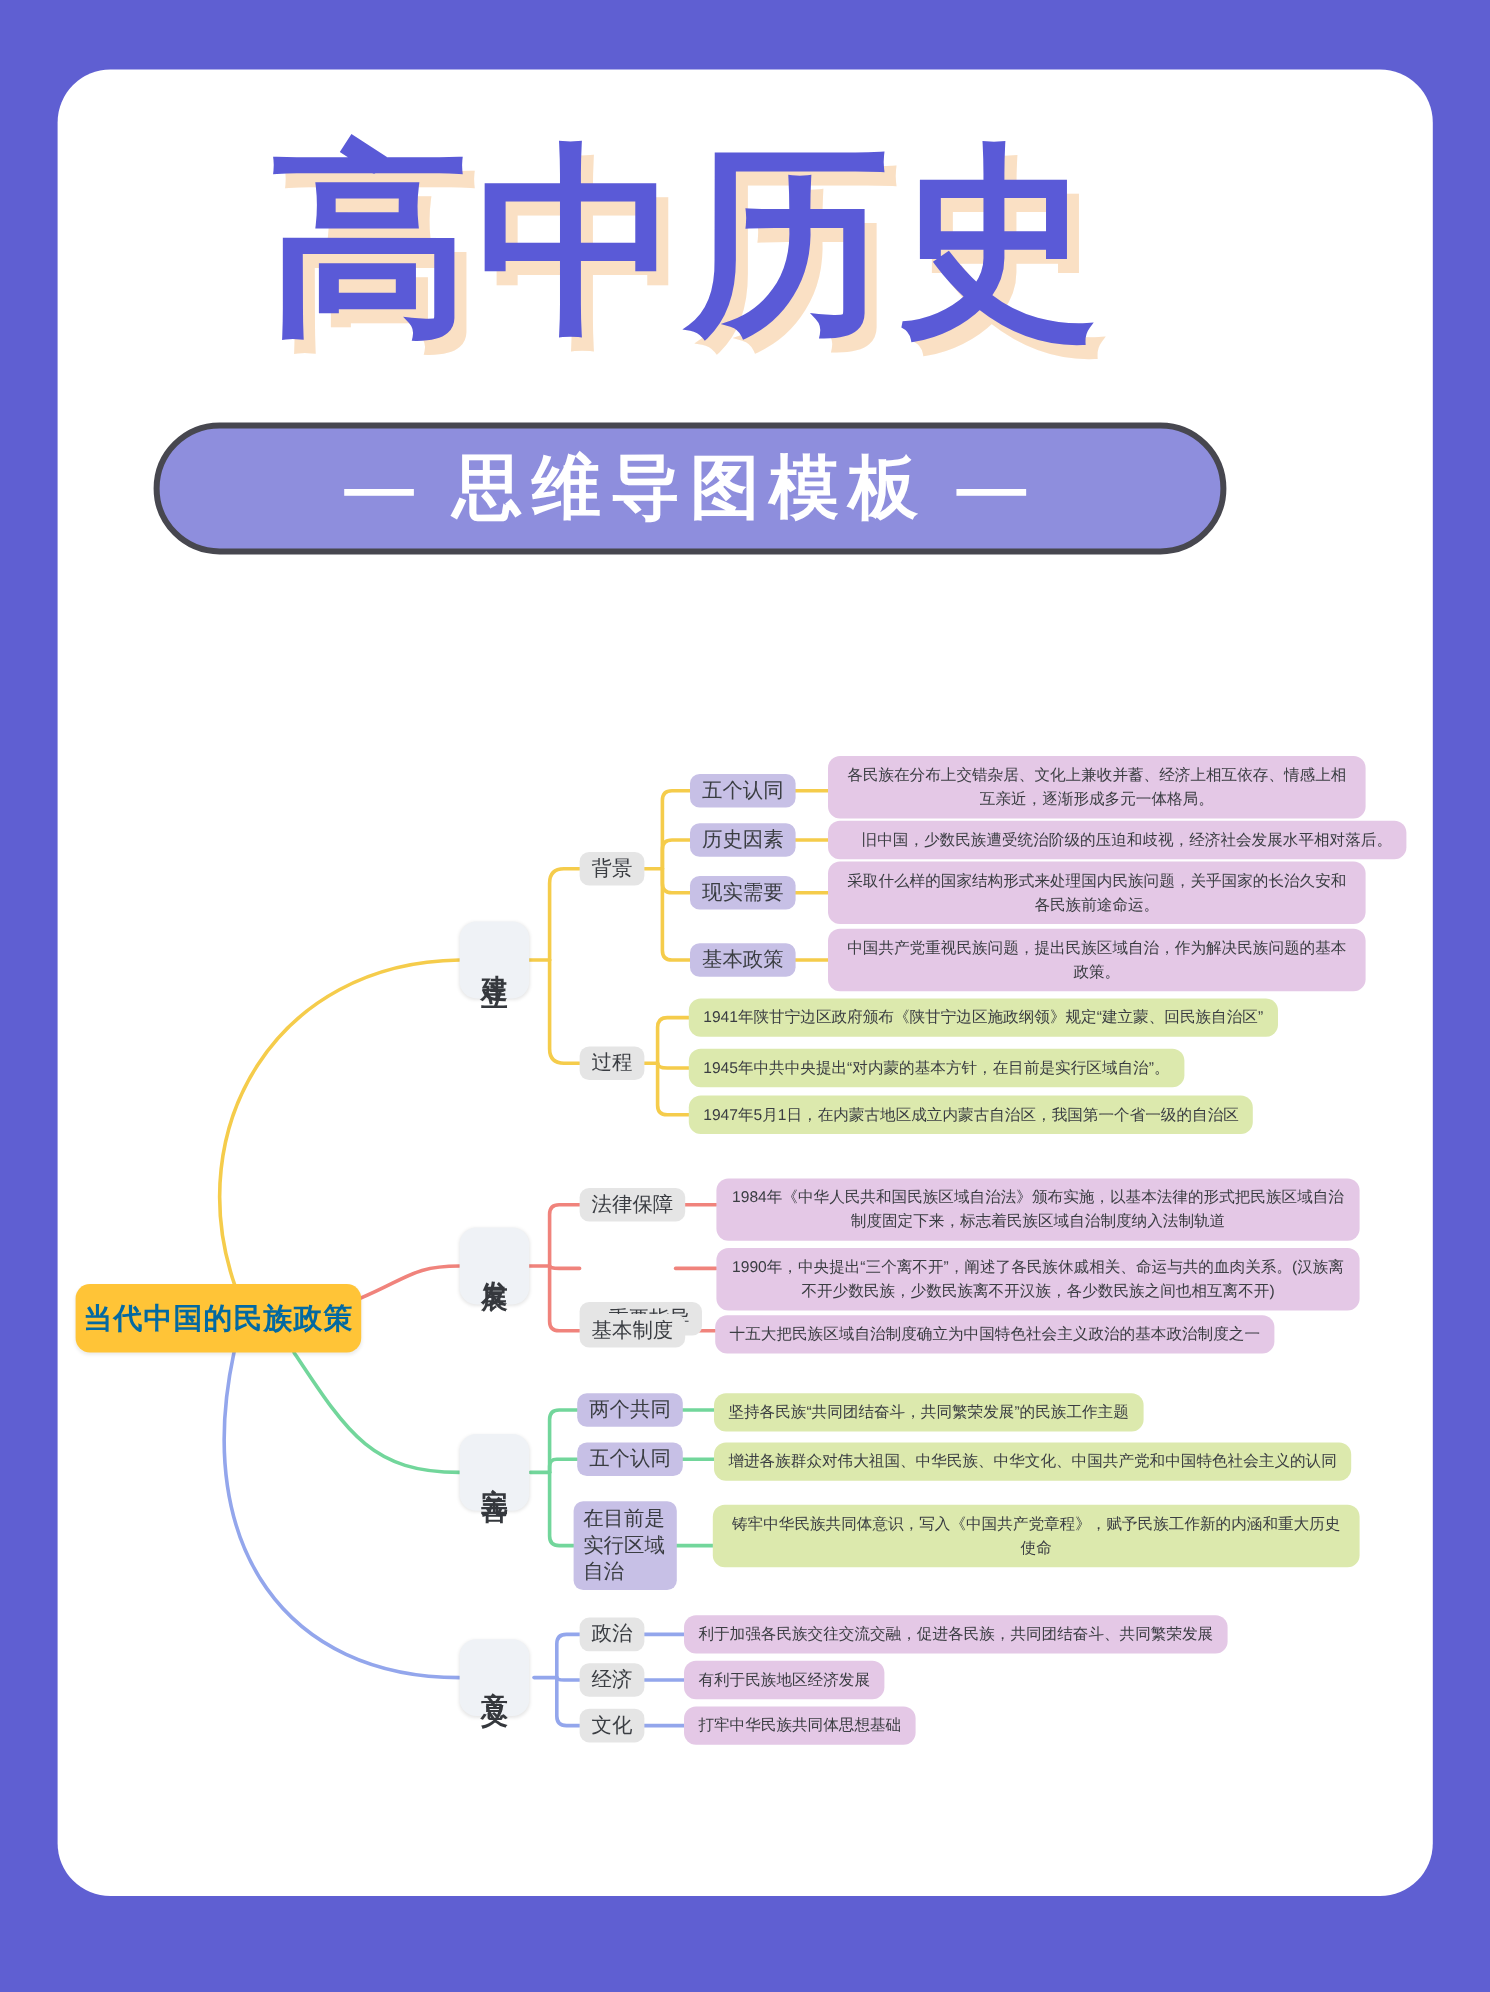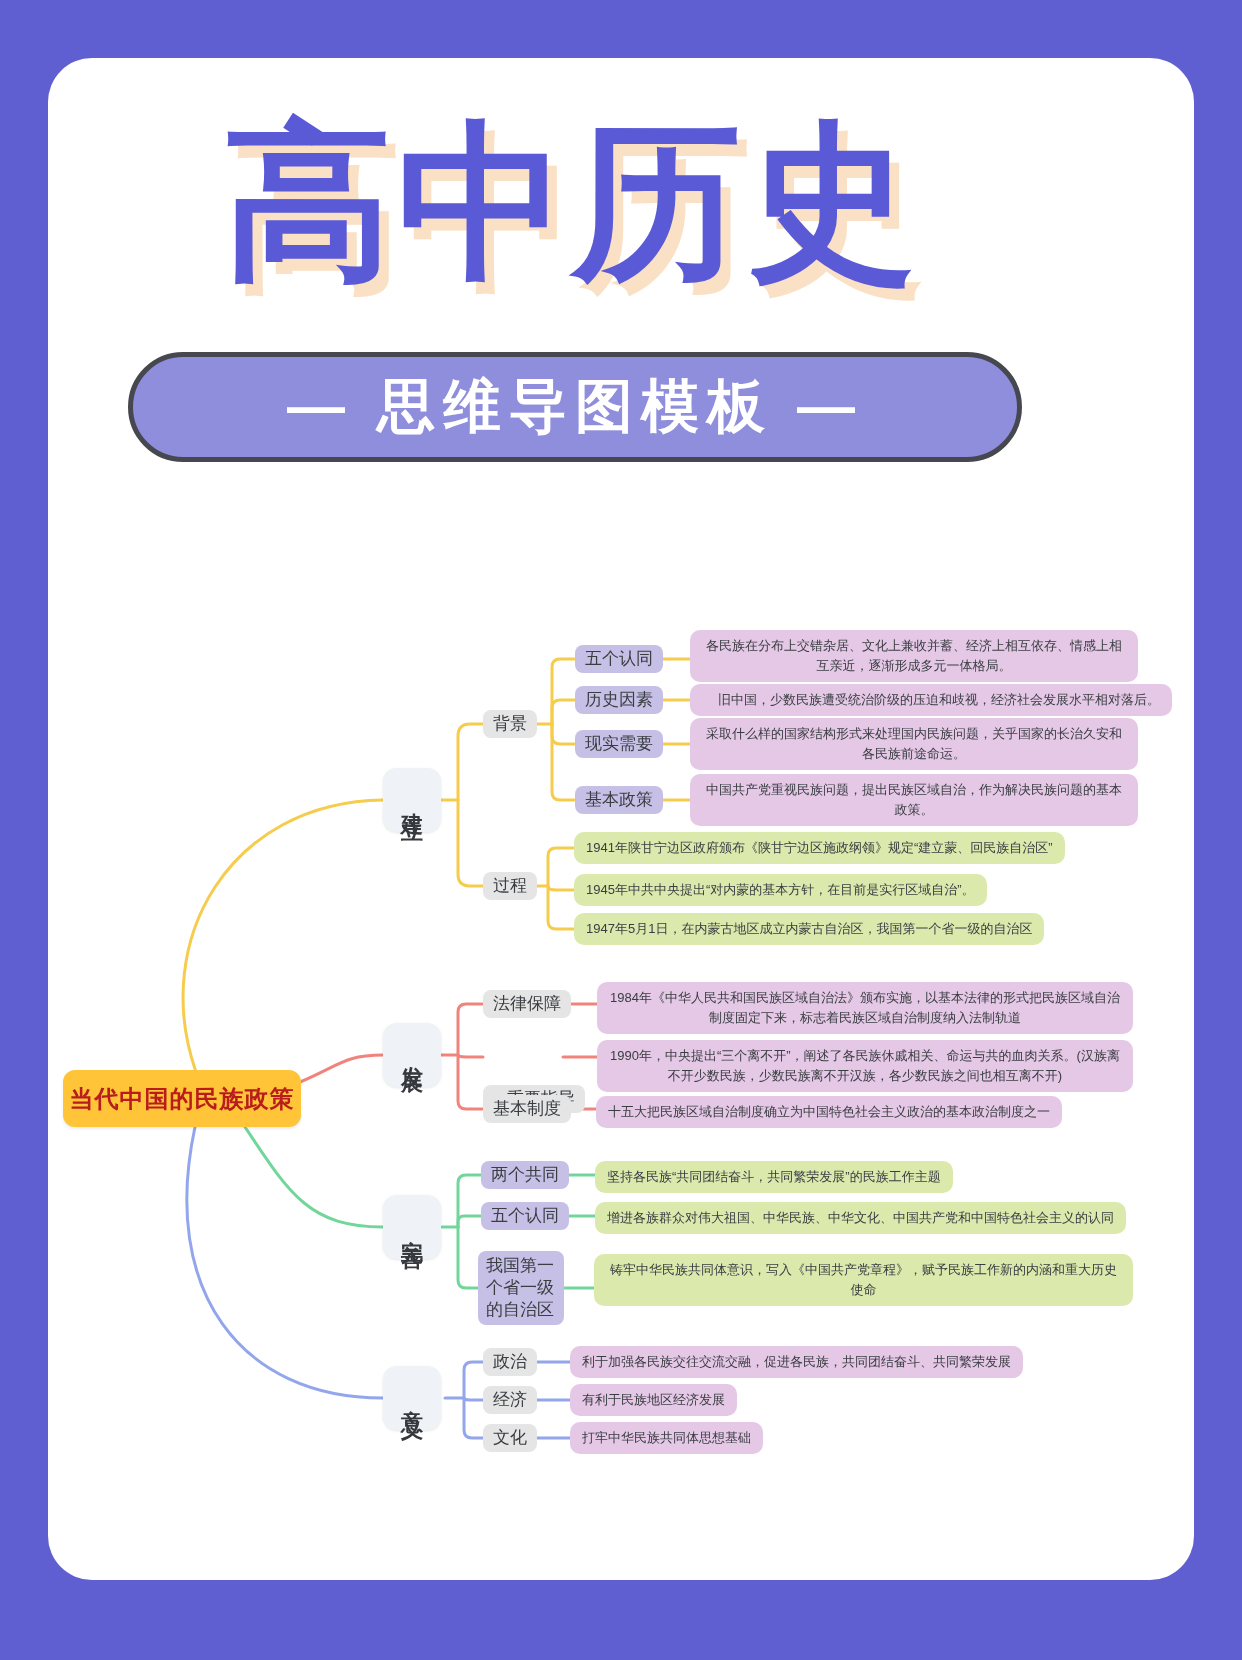--- a/index.html
+++ b/index.html
@@ -20,21 +20,21 @@
   .pill{
     position:absolute;left:128px;top:352px;width:884px;height:100px;
     background:#8E8EDD;border:5px solid #47474F;border-radius:58px;
     color:#ffffff;font-size:58px;font-weight:bold;letter-spacing:8px;
     display:flex;align-items:center;justify-content:center;
   }
   svg.links{position:absolute;left:0;top:0;}
   svg.links path{fill:none;stroke-width:3;stroke-linecap:round;}
   .root{
     position:absolute;left:63px;top:1070px;width:238px;height:57px;
-    background:#FFC437;border-radius:12px;color:#b91c1c;
+    background:#FFC437;border-radius:12px;color:#0369a1;
     font-size:24px;font-weight:bold;letter-spacing:1px;
     display:flex;align-items:center;justify-content:center;
     box-shadow:0 2px 3px rgba(0,0,0,0.08);
   }
   .l1{
     position:absolute;width:58px;height:64px;background:#EFF2F6;border-radius:14px;
     color:#35383d;font-size:22px;font-weight:bold;
     display:flex;align-items:center;justify-content:center;
     box-shadow:0 1px 3px rgba(0,0,0,0.10);
   }
@@ -152,21 +152,21 @@
 <div class="tag y" style="left:483px;top:990px;">法律保障</div>
 <div class="tag y" style="left:483px;top:1085px;padding-left:24px;">重要指导</div>
 <div class="tag y" style="left:483px;top:1095px;">基本制度</div>
 
 <div class="ct pink" style="left:597px;top:982px;width:512px;">1984年《中华人民共和国民族区域自治法》颁布实施，以基本法律的形式把民族区域自治制度固定下来，标志着民族区域自治制度纳入法制轨道</div>
 <div class="ct pink" style="left:597px;top:1040px;width:512px;">1990年，中央提出“三个离不开”，阐述了各民族休戚相关、命运与共的血肉关系。(汉族离不开少数民族，少数民族离不开汉族，各少数民族之间也相互离不开)</div>
 <div class="ct pink nw" style="left:596px;top:1096px;">十五大把民族区域自治制度确立为中国特色社会主义政治的基本政治制度之一</div>
 
 <div class="tag p" style="left:481px;top:1161px;">两个共同</div>
 <div class="tag p" style="left:481px;top:1202px;">五个认同</div>
-<div class="tag p wrap3" style="left:478px;top:1251px;">我国第一个省一级的自治区</div>
+<div class="tag p wrap3" style="left:478px;top:1251px;">在目前是实行区域自治</div>
 
 <div class="ct green nw" style="left:595px;top:1161px;">坚持各民族“共同团结奋斗，共同繁荣发展”的民族工作主题</div>
 <div class="ct green nw" style="left:595px;top:1202px;">增进各族群众对伟大祖国、中华民族、中华文化、中国共产党和中国特色社会主义的认同</div>
 <div class="ct green" style="left:594px;top:1254px;width:515px;">铸牢中华民族共同体意识，写入《中国共产党章程》，赋予民族工作新的内涵和重大历史使命</div>
 
 <div class="tag y" style="left:483px;top:1348px;">政治</div>
 <div class="tag y" style="left:483px;top:1386px;">经济</div>
 <div class="tag y" style="left:483px;top:1424px;">文化</div>
 
 <div class="ct pink nw" style="left:570px;top:1346px;">利于加强各民族交往交流交融，促进各民族，共同团结奋斗、共同繁荣发展</div>

